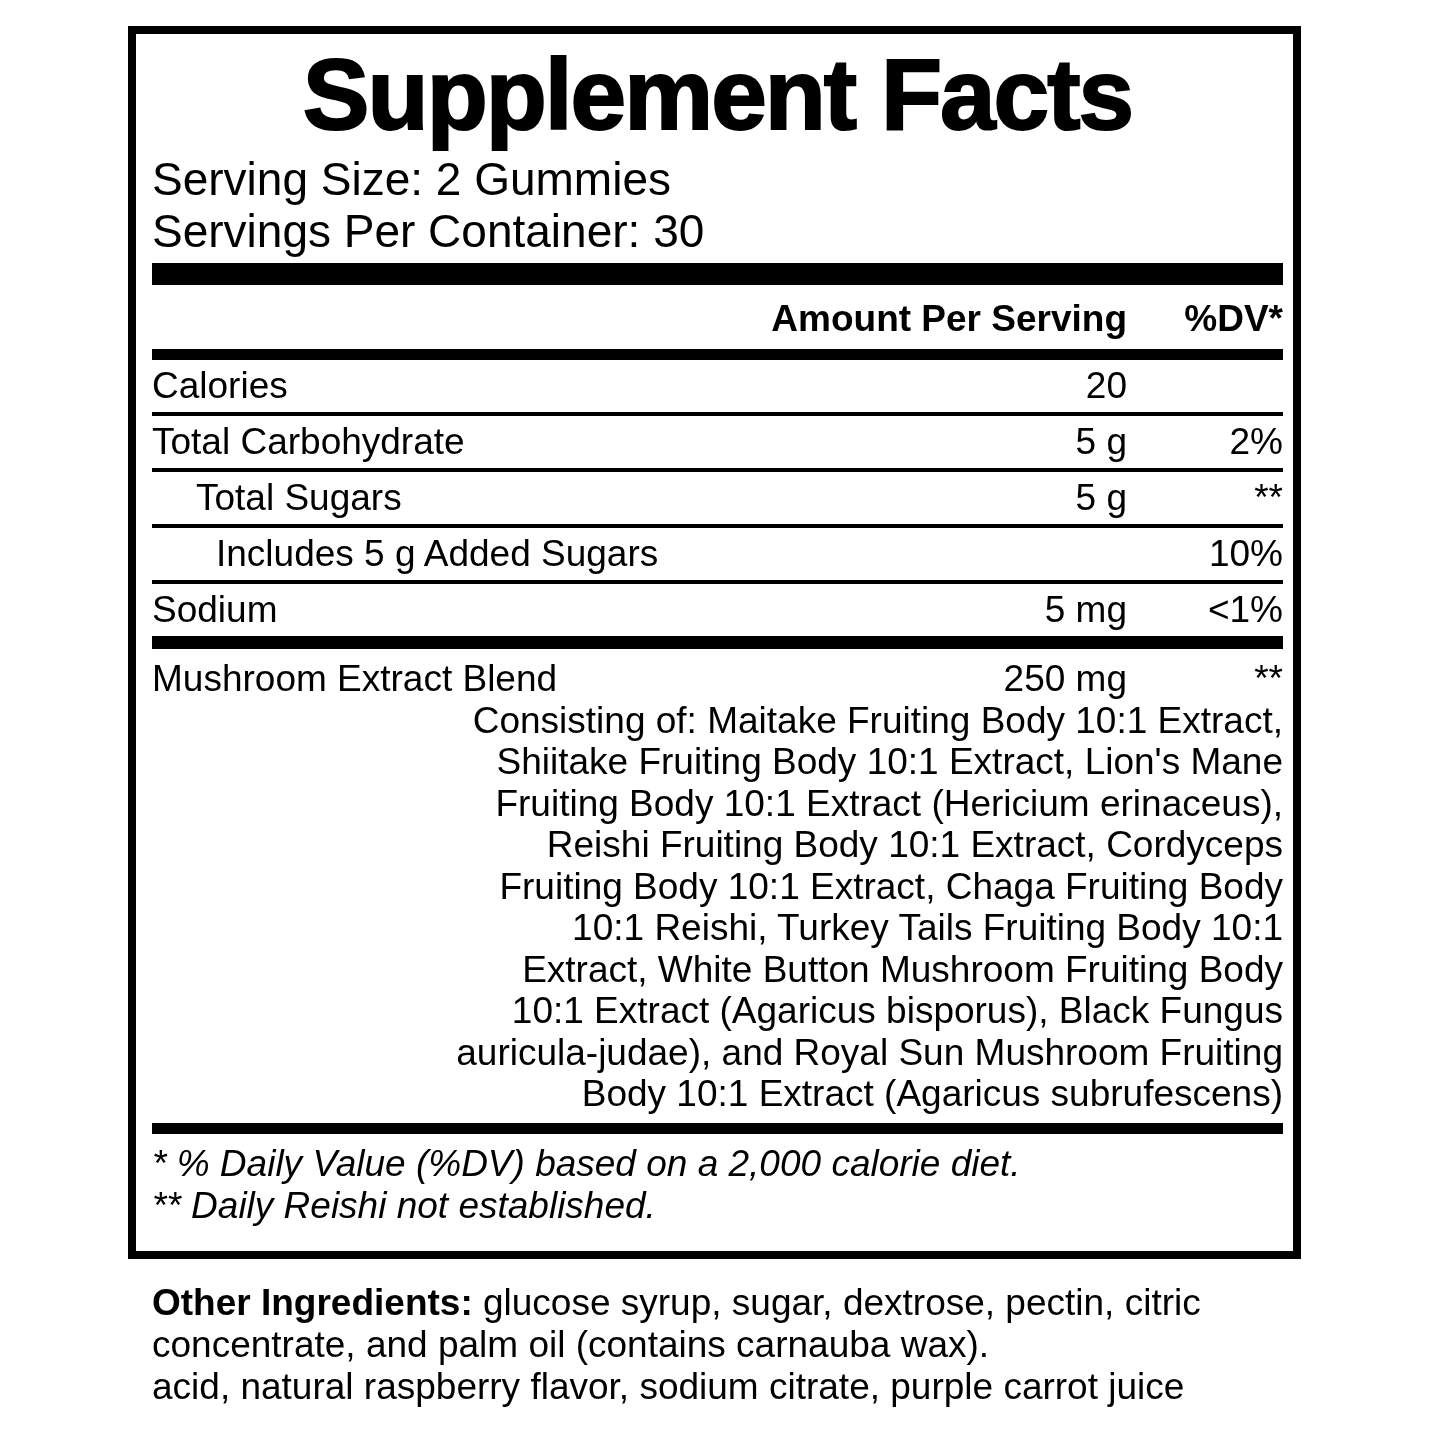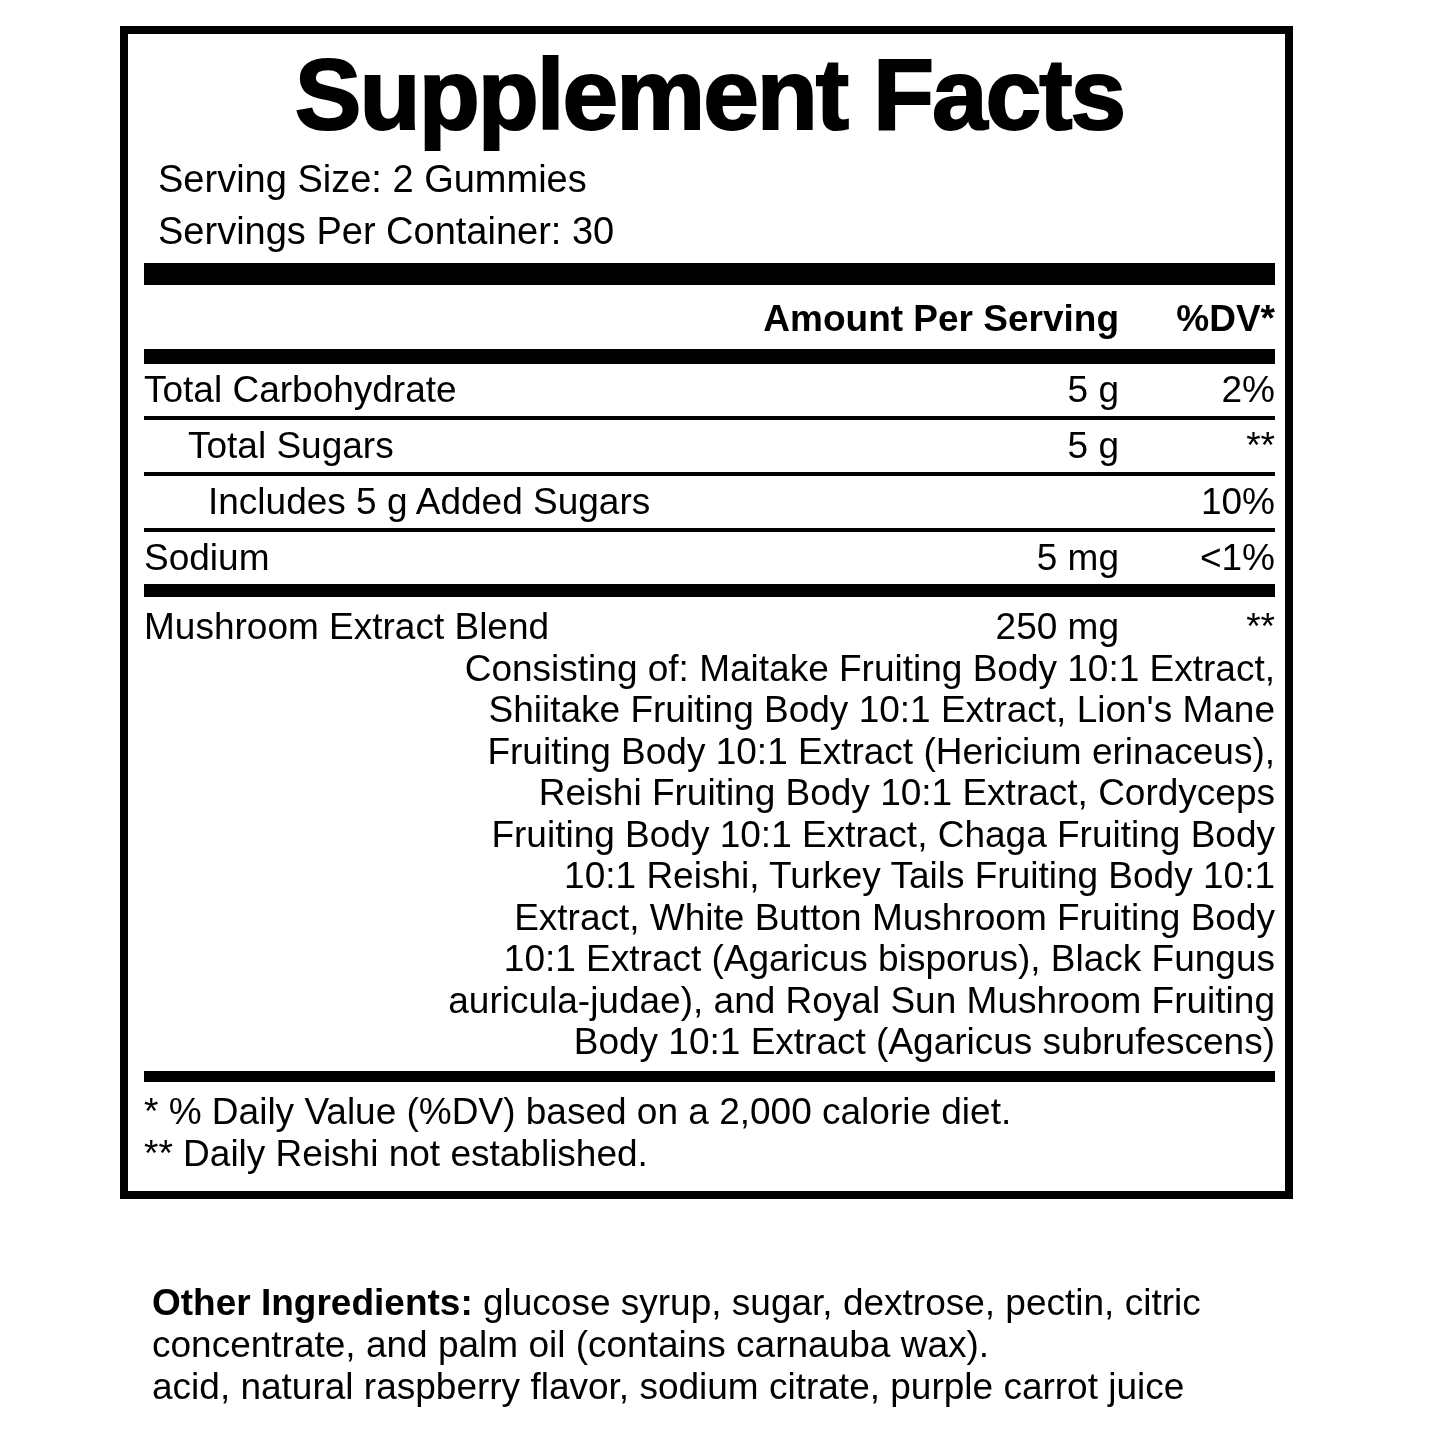--- a/index.html
+++ b/index.html
@@ -6,42 +6,41 @@
   html, body {
     width: 1429px; height: 1429px;
     background: #ffffff;
     color: #000000;
     font-family: "Liberation Sans", sans-serif;
   }
   body { position: relative; overflow: hidden; }
 
   .facts-box {
     position: absolute;
-    left: 120px; top: 26px;
+    left: 128px; top: 26px;
     width: 1173px;
     border: 8px solid #000;
     background: #fff;
-    padding: 0 10px 8px 16px;
+    padding: 0 10px 16px 16px;
   }
 
   .panel-title {
     font-weight: bold;
     font-size: 100px;
     line-height: 105px;
     letter-spacing: -2px;
     text-align: center;
     -webkit-text-stroke: 2px #000;
     margin: 8px 0 6px 0;
     white-space: nowrap;
   }
 
   .serving-line {
-    font-size: 38px;
+    font-size: 46px;
     line-height: 52px;
-    margin-left: 14px;
   }
 
   .bar { background: #000; width: 100%; }
   .bar-thick  { height: 22px; margin-top: 6px; }
   .bar-medium { height: 11px; }
   .bar-heavy  { height: 13px; }
 
   .rule { height: 4px; background: #000; width: 100%; }
 
   .header-row {
@@ -77,20 +76,21 @@
     font-size: 37px;
     line-height: 41.5px;
     text-align: right;
   }
   .blend-block { padding-bottom: 8px; }
 
   .footnotes {
     font-size: 37px;
     line-height: 42px;
     padding: 9px 0 8px 0;
+    font-style: italic;
   }
 
   .other-ingredients {
     position: absolute;
     left: 152px;
     top: 1282px;
     width: 1150px;
     font-size: 37px;
     line-height: 42px;
   }
@@ -110,20 +110,25 @@
   <div class="bar bar-thick"></div>
 
   <div class="header-row">
     <div class="header-spacer"></div>
     <div class="col-amount">Amount Per Serving</div>
     <div class="col-dv">%DV*</div>
   </div>
 
   <div class="bar bar-medium"></div>
 
+  <div class="n-row">
+    <div class="n-name">Calories</div>
+    <div class="n-amount">20</div>
+    <div class="col-dv"></div>
+  </div>
   <div class="rule"></div>
 
   <div class="n-row">
     <div class="n-name">Total Carbohydrate</div>
     <div class="n-amount">5 g</div>
     <div class="col-dv">2%</div>
   </div>
   <div class="rule"></div>
 
   <div class="n-row">

